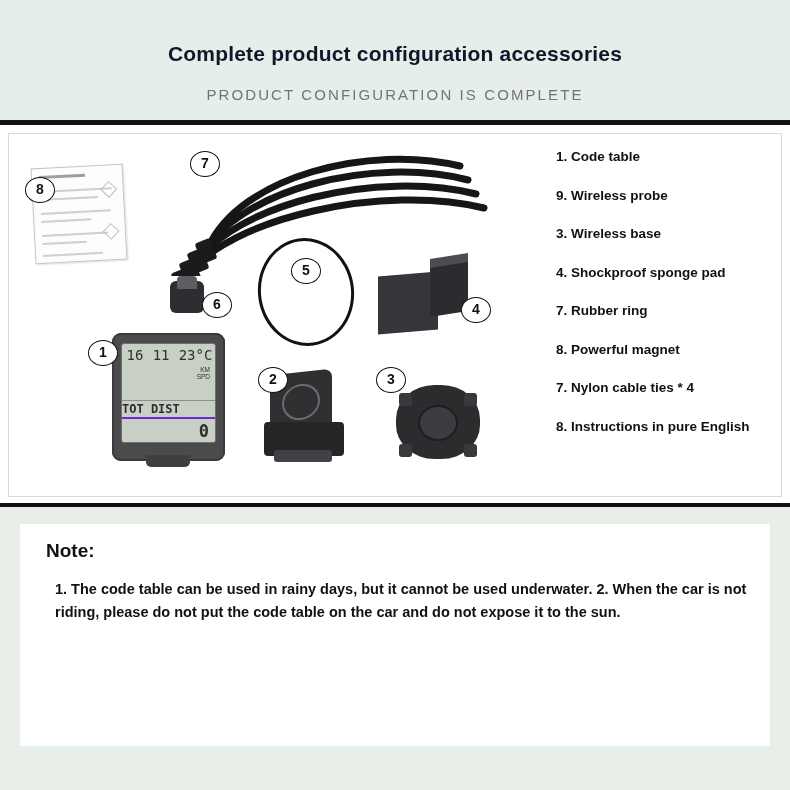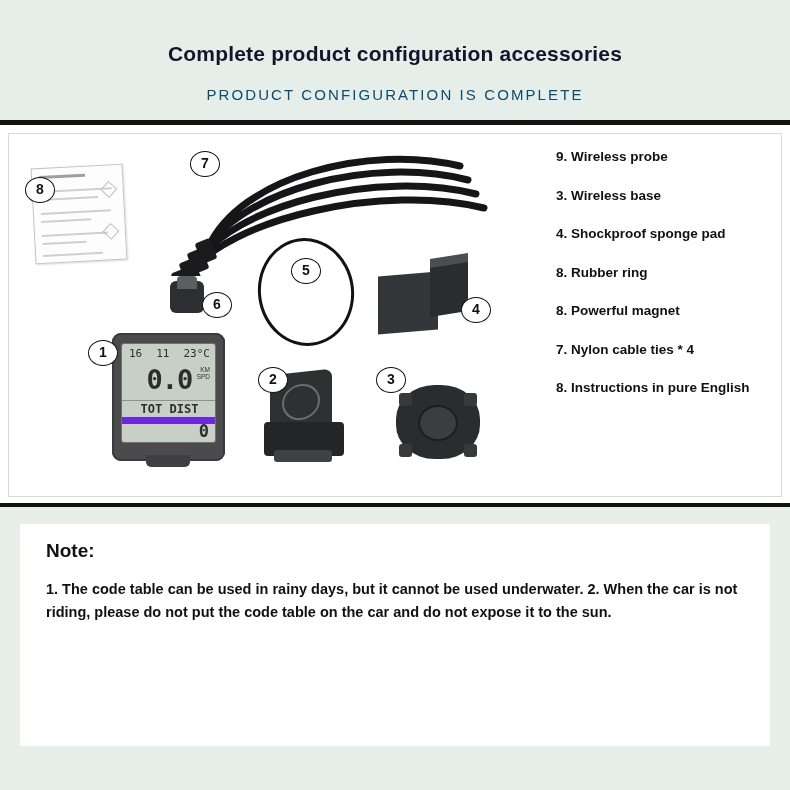--- a/index.html
+++ b/index.html
@@ -32,21 +32,21 @@
     font-weight: bold;
     color: #0f172a;
     letter-spacing: 0.2px;
   }
   .header-sub {
     position: absolute;
     left: 0; top: 86px;
     width: 790px;
     text-align: center;
     font-size: 15px;
-    color: #0c4a6e;
+    color: #737373;
     letter-spacing: 2.1px;
   }
   .rule-top {
     position: absolute;
     left: 0; top: 120px;
     width: 790px; height: 5px;
     background: #121212;
   }
 
   
@@ -114,39 +114,39 @@
     width: 95px; height: 100px;
     background: #c8cfc4;
     border: 1.5px solid #6d7270;
     border-radius: 3px;
     overflow: hidden;
   }
   .lcd-toprow {
     position: absolute; left: 0; top: 3px; width: 95px;
     display: flex; justify-content: space-around;
     font-family: "DejaVu Sans Mono", monospace;
-    font-size: 11px; color: #2d322f;
+    font-size: 14px; color: #2d322f;
   }
   .lcd-big {
     position: absolute; left: 0; top: 20px; width: 95px;
     text-align: center;
     font-family: "DejaVu Sans Mono", monospace;
     font-size: 27px; font-weight: bold; color: #2b2f2c;
     letter-spacing: -1px;
   }
   .lcd-unit {
     position: absolute; right: 5px; top: 22px;
     font-size: 6.5px; color: #2d322f; text-align: right; line-height: 1.15;
   }
   .lcd-label {
     position: absolute; left: 0; top: 56px; width: 95px;
-    text-align: center;
+    text-align: left;
     font-family: "DejaVu Sans Mono", monospace;
     font-size: 12px; font-weight: bold; color: #2b2f2c;
-    border-top: 1px solid #8d918c; border-bottom: 7px solid #6d28d9;
+    border-top: 1px solid #8d918c; border-bottom: 2px solid #6d28d9;
     padding: 1px 0;
   }
   .lcd-bottom {
     position: absolute; right: 6px; top: 77px;
     font-family: "DejaVu Sans Mono", monospace;
     font-size: 17px; font-weight: bold; color: #2b2f2c;
   }
   .computer-foot {
     position: absolute; left: 146px; top: 455px;
     width: 44px; height: 12px; background: #3f3f41; border-radius: 0 0 5px 5px;
@@ -270,21 +270,21 @@
   .note-title {
     position: absolute; left: 26px; top: 16px;
     font-size: 19px; font-weight: bold; color: #111111;
   }
   .note-p {
     position: absolute; left: 26px;
     width: 700px;
     font-size: 14.5px; font-weight: bold; color: #111111;
     line-height: 1.62;
   }
-  .note-p1 { top: 54px; }
+  .note-p1 { top: 54px; margin-left: 9px; }
   .note-p2 { top: 140px; }
   .footer-strip {
     position: absolute; left: 0; top: 746px; width: 790px; height: 44px;
     background: #e8efe9;
   }
 </style>
 </head>
 <body>
 
 <div id="page">
@@ -338,21 +338,20 @@
     <div class="edge"></div>
   </div>
 
   <div class="computer-body"></div>
   <div class="computer-screen">
     <div class="lcd-toprow">
       <span>16</span>
       <span>11</span>
       <span>23°C</span>
     </div>
-    <div class="lcd-big">0.0</div>
     <div class="lcd-unit">
       <div>KM</div>
       <div>SPD</div>
     </div>
     <div class="lcd-label">TOT DIST</div>
     <div class="lcd-bottom">0</div>
   </div>
   <div class="computer-foot"></div>
 
   <div class="probe">
@@ -374,24 +373,25 @@
   <div class="bubble" style="left:88px;  top:340px;">1</div>
   <div class="bubble" style="left:258px; top:367px;">2</div>
   <div class="bubble" style="left:376px; top:367px;">3</div>
   <div class="bubble" style="left:461px; top:297px;">4</div>
   <div class="bubble" style="left:291px; top:258px;">5</div>
   <div class="bubble" style="left:202px; top:292px;">6</div>
   <div class="bubble" style="left:190px; top:151px;">7</div>
   <div class="bubble" style="left:25px;  top:177px;">8</div>
 
   <div class="parts-list">
+    <div class="part-item">1. Code table</div>
     <div class="part-item">9. Wireless probe</div>
     <div class="part-item">3. Wireless base</div>
     <div class="part-item">4. Shockproof sponge pad</div>
-    <div class="part-item">8. Rubber ring</div>
+    <div class="part-item">7. Rubber ring</div>
     <div class="part-item">8. Powerful magnet</div>
     <div class="part-item">7. Nylon cable ties * 4</div>
     <div class="part-item two-line">8. Instructions in pure English</div>
   </div>
 
   <div class="rule-bottom"></div>
 
   <div class="note">
     <div class="note-title">Note:</div>
     <div class="note-p note-p1">1. The code table can be used in rainy days, but it cannot be used underwater. 2. When the car is not riding, please do not put the code table on the car and do not expose it to the sun.</div>

